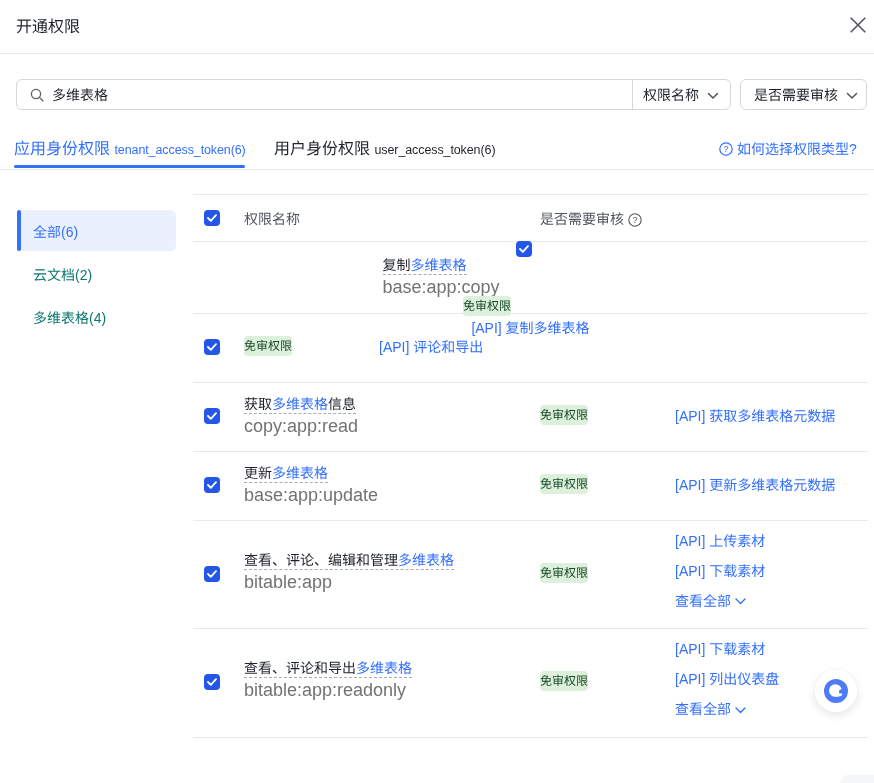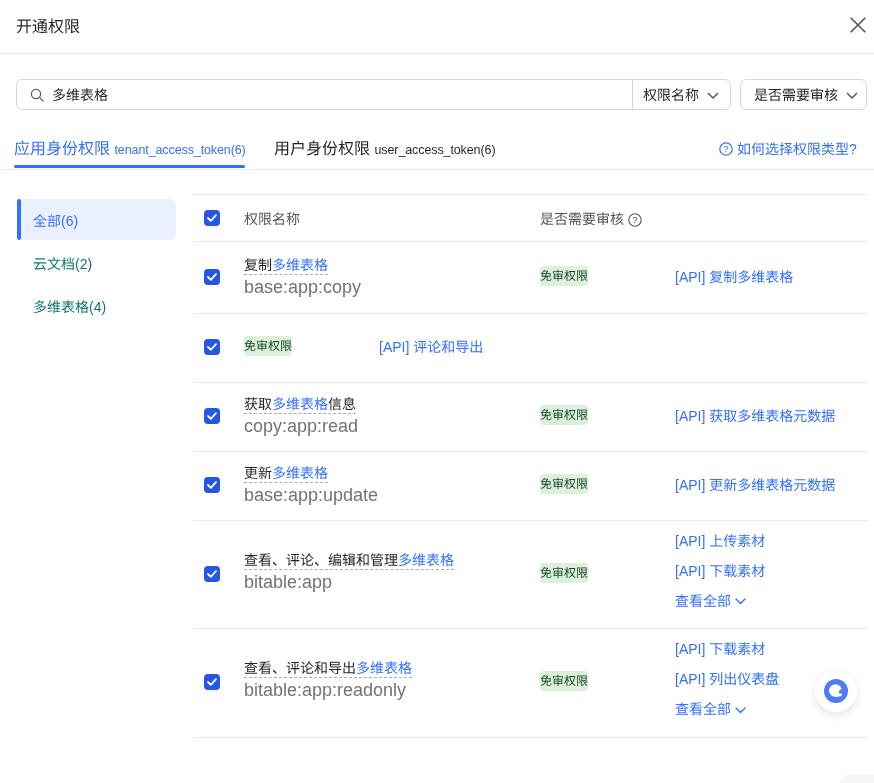--- a/index.html
+++ b/index.html
@@ -29,21 +29,21 @@
 .tabs-line { position:absolute; left:0; top:169px; width:874px; height:1px; background:#e9eaec; }
 .tab-bar { position:absolute; left:14px; top:165px; width:231px; height:3px; background:#3370ff; border-radius:2px; }
 .tab1 { position:absolute; left:14px; top:135px; color:#3370ff; white-space:nowrap; }
 .tab2 { position:absolute; left:274px; top:135px; color:#1f2329; white-space:nowrap; }
 .tab-cn { font-size:16px; }
 .tab-en { font-size:12.5px; letter-spacing:-0.1px; }
 .help-link { position:absolute; left:719px; top:138px; color:#3370ff; font-size:14px; white-space:nowrap; }
 .help-link svg { vertical-align:-2px; margin-right:4px; }
 
 
-.side { position:absolute; left:17px; top:199px; width:159px; }
+.side { position:absolute; left:17px; top:210px; width:159px; }
 .side-item { position:relative; height:41px; margin-bottom:2px; border-radius:6px;
   display:flex; align-items:center; padding-left:16px; font-size:14px; color:#0f766e; }
 .side-item.sel { background:#eaf0fd; color:#3370ff; }
 .side-item.sel .bar { position:absolute; left:0; top:0; width:4px; height:41px; background:#3370ff; border-radius:3px; }
 
 
 .table { position:absolute; left:193px; top:194px; width:675px; border-top:1px solid #e9eaec; }
 .trow { display:flex; align-items:center; border-bottom:1px solid #e9eaec; }
 .th { height:47px; color:#51565d; }
 .th .cbx { top:0; }
@@ -124,21 +124,21 @@
           </svg>
         </span>
       </div>
     <div class="c-name" style="font-size:14px;">权限名称</div>
     <div class="c-badge" style="font-size:14px;">是否需要审核<svg class="qicon" width="14" height="14" viewBox="0 0 14 14">
           <circle cx="7" cy="7" r="6.2" stroke="#51565d" stroke-width="1.1" fill="none"></circle>
           <text x="7" y="10" text-anchor="middle" font-size="9" fill="#51565d" font-family="Liberation Sans">?</text>
         </svg></div>
   </div>
 
-  <div class="trow" style="height:72px;">
+  <div class="trow" style="height:72px;flex-direction:column;">
     <div class="c-check">
         <span class="cbx">
           <svg width="10" height="8" viewBox="0 0 10 8">
             <path d="M1 4 L3.8 6.8 L9 1.2" stroke="#fff" stroke-width="1.8" fill="none" stroke-linecap="round" stroke-linejoin="round"></path>
           </svg>
         </span>
       </div>
     <div class="c-name">
       <div class="t-title"><span class="tt">复制<span class="hl">多维表格</span></span></div>
       <div class="t-sub">base:app:copy</div>

